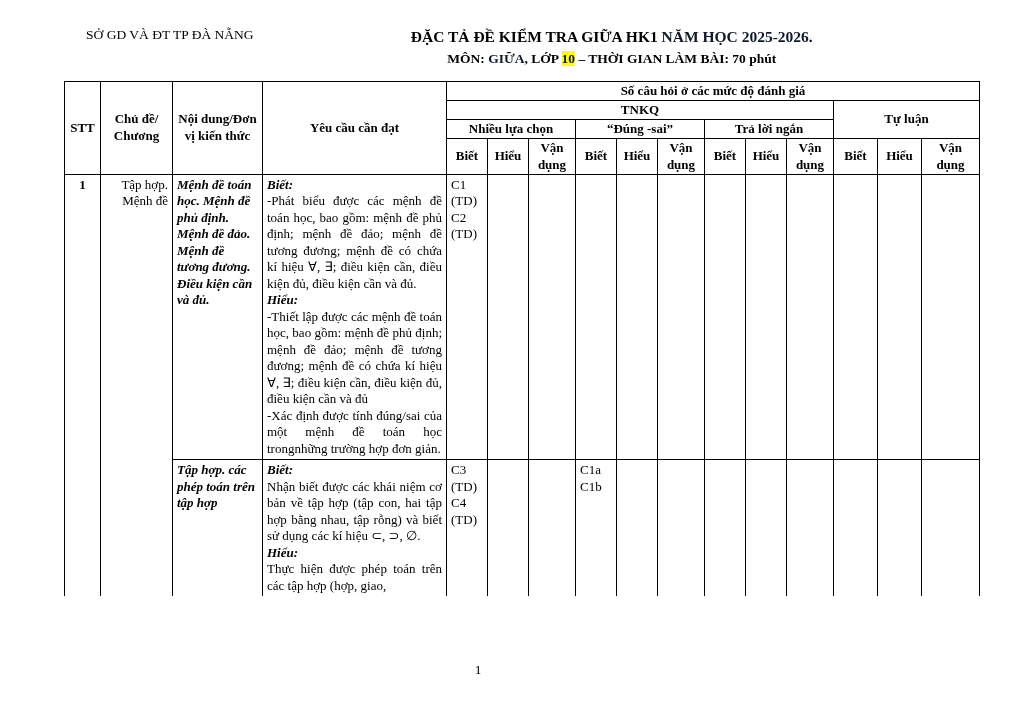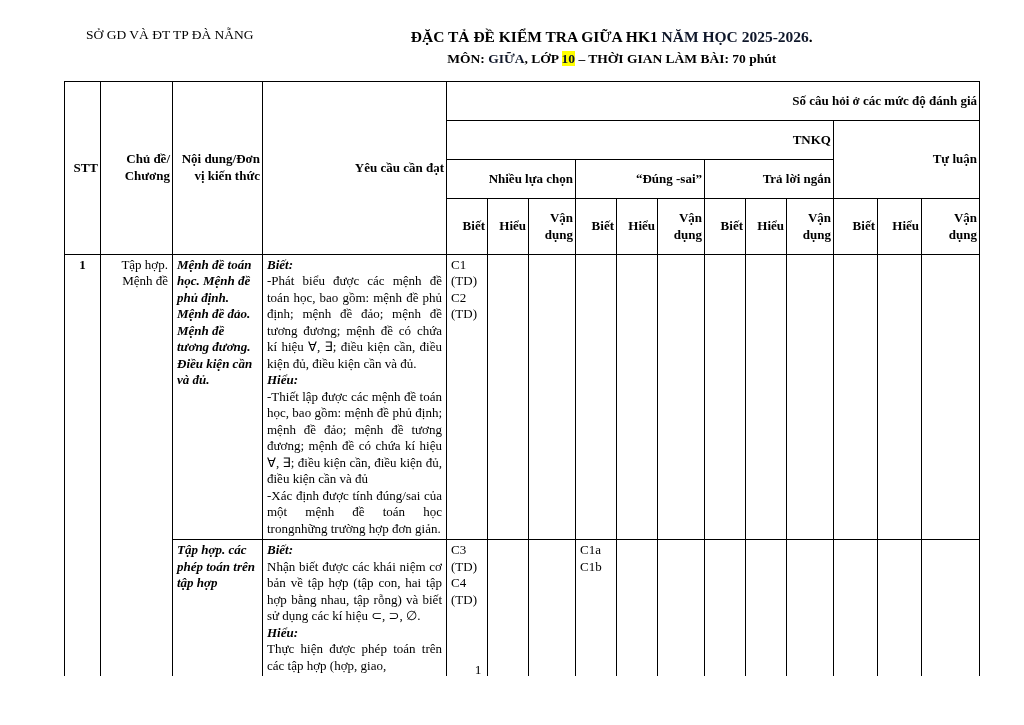--- a/index.html
+++ b/index.html
@@ -16,22 +16,22 @@
   .org-school { font-weight: bold; }
   .title-block { flex: 1; text-align: center; line-height: 1.4; padding-right: 24px; }
   .doc-title { font-size: 15.5px; font-weight: bold; }
   .doc-subtitle { font-size: 13.5px; font-weight: bold; margin-top: 2px; }
   .red { color: #0f172a; margin-top: 38px; }
   .hl { background: #ffff00; }
 
   .spec-table { border-collapse: collapse; table-layout: fixed; width: 915px; margin: 12px 0 0 64px; }
   .spec-table th, .spec-table td { border: 1px solid #000; }
   .spec-table th {
-    font-size: 13px; font-weight: bold; text-align: right;
-    vertical-align: middle; padding: 11px 2px; line-height: 1.25;
+    font-size: 13px; font-weight: bold; text-align: center;
+    vertical-align: middle; padding: 1px 2px; line-height: 1.25;
     overflow: hidden;
   }
   .spec-table tbody td { font-size: 13px; vertical-align: top; padding: 2px 4px; line-height: 1.27; overflow: hidden; }
 
   .stt-cell { font-weight: bold; text-align: center; vertical-align: middle; font-size: 14px; }
   .chude-cell { vertical-align: middle; font-size: 15px; line-height: 1.35; padding-left: 7px; text-align: right; }
   .noidung-cell { vertical-align: middle; font-weight: bold; font-style: italic; margin-top: 24px; }
   .yeucau-cell { text-align: justify; margin-left: 28px; }
   .req-label { font-weight: bold; font-style: italic; }
   .ans-cell { white-space: pre-line; padding-top: 24px; }

